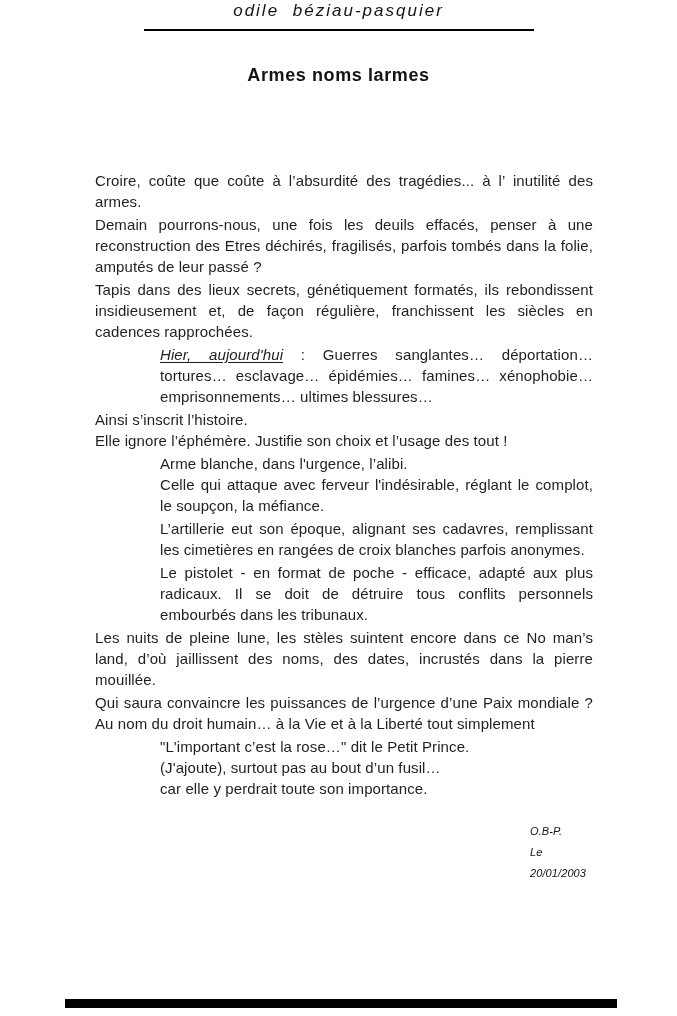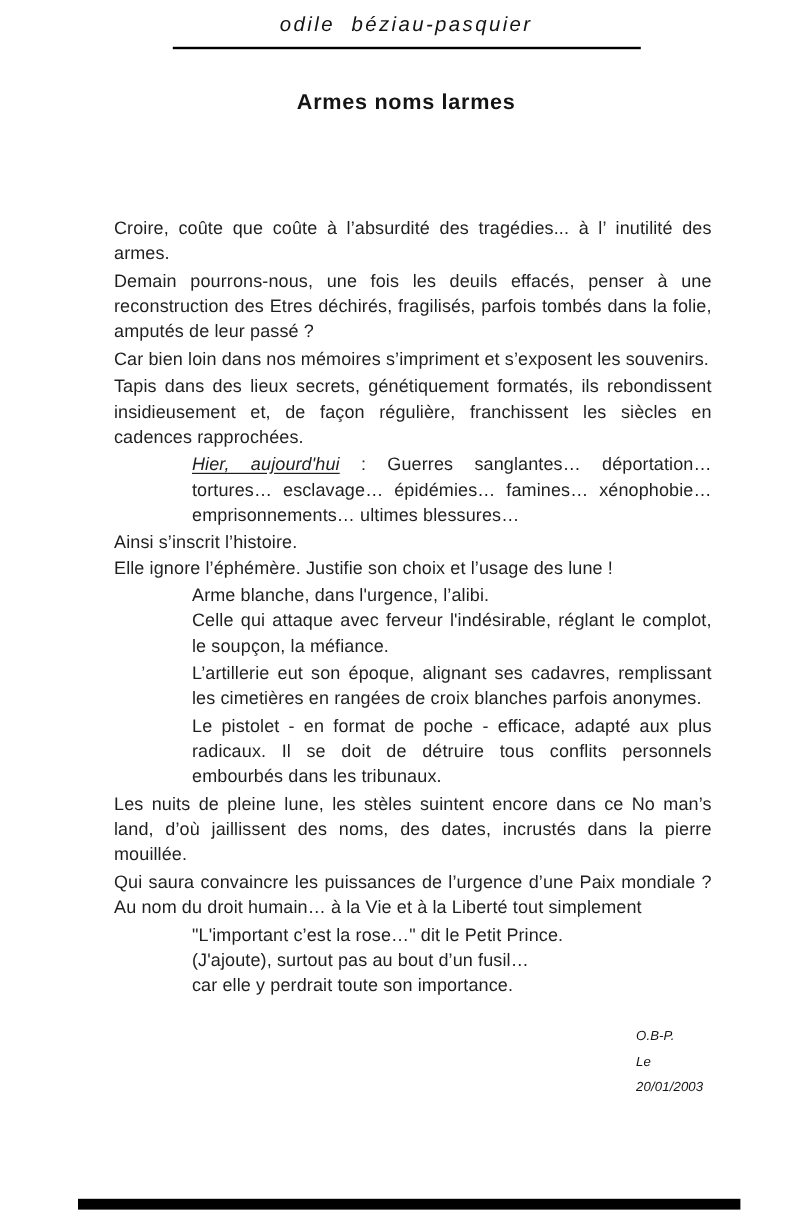--- a/index.html
+++ b/index.html
@@ -7,21 +7,21 @@
     position: relative;
     width: 677px;
     height: 1016px;
     background: #ffffff;
     font-family: "Liberation Sans", "DejaVu Sans", sans-serif;
     color: #1f1f1f;
     overflow: hidden;
     box-sizing: border-box;
   }
   .author {
-    padding-top: 10px;
+    padding-top: 0;
     text-align: center;
     font-style: italic;
     font-size: 17px;
     line-height: 22px;
     letter-spacing: 2px;
     word-spacing: 7px;
     color: #141414;
   }
   .header-rule {
     width: 390px;
@@ -72,25 +72,24 @@
 <div class="page">
 
   <div class="author">odile béziau-pasquier</div>
   <div class="header-rule"></div>
 
   <h1 class="title">Armes noms larmes</h1>
 
   <div class="body-text">
     <p class="para">Croire, coûte que coûte à l’absurdité des tragédies... à l’ inutilité des armes.</p>
     <p class="para">Demain pourrons-nous, une fois les deuils effacés, penser à une reconstruction des Etres déchirés, fragilisés, parfois tombés dans la folie, amputés de leur passé ?</p>
-    <p class="para">Car bien loin dans nos mémoires s’impriment et s’exposent les souvenirs.</p>
     <p class="para">Tapis dans des lieux secrets, génétiquement formatés, ils rebondissent insidieusement et, de façon régulière, franchissent les siècles en cadences rapprochées.</p>
     <p class="para indent"><span class="underline-lead">Hier, aujourd'hui</span><span> : Guerres sanglantes… déportation… tortures… esclavage… épidémies… famines… xénophobie… emprisonnements… ultimes blessures…</span></p>
     <p class="para multiline">Ainsi s’inscrit l’histoire.
-Elle ignore l’éphémère. Justifie son choix et l’usage des lune !</p>
+Elle ignore l’éphémère. Justifie son choix et l’usage des tout !</p>
     <p class="para indent multiline">Arme blanche, dans l'urgence, l’alibi.
 Celle qui attaque avec ferveur l'indésirable, réglant le complot, le soupçon, la méfiance.</p>
     <p class="para indent">L’artillerie eut son époque, alignant ses cadavres, remplissant les cimetières en rangées de croix blanches parfois anonymes.</p>
     <p class="para indent">Le pistolet - en format de poche - efficace, adapté aux plus radicaux. Il se doit de détruire tous conflits personnels embourbés dans les tribunaux.</p>
     <p class="para">Les nuits de pleine lune, les stèles suintent encore dans ce No man’s land, d’où jaillissent des noms, des dates, incrustés dans la pierre mouillée.</p>
     <p class="para">Qui saura convaincre les puissances de l’urgence d’une Paix mondiale ? Au nom du droit humain… à la Vie et à la Liberté tout simplement</p>
     <p class="para quote multiline">"L'important c’est la rose…" dit le Petit Prince.
 (J'ajoute), surtout pas au bout d’un fusil…
 car elle y perdrait toute son importance.</p>
 

